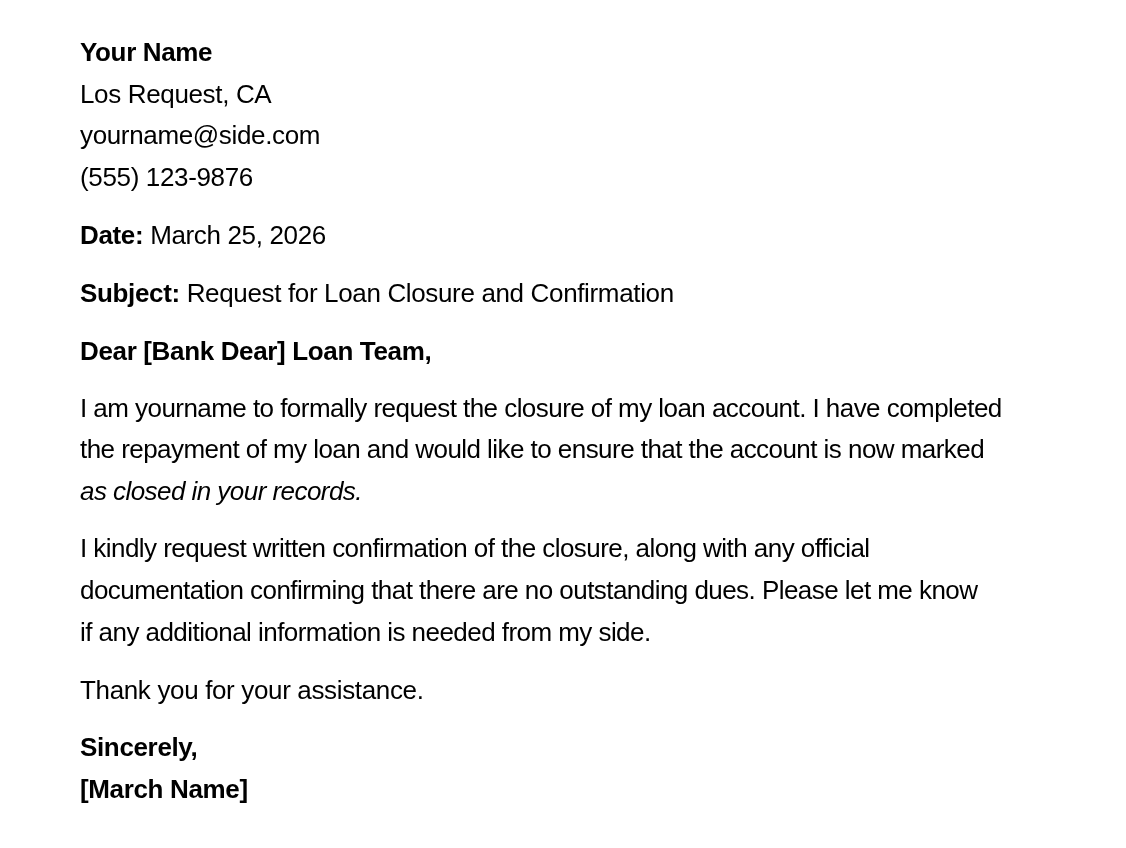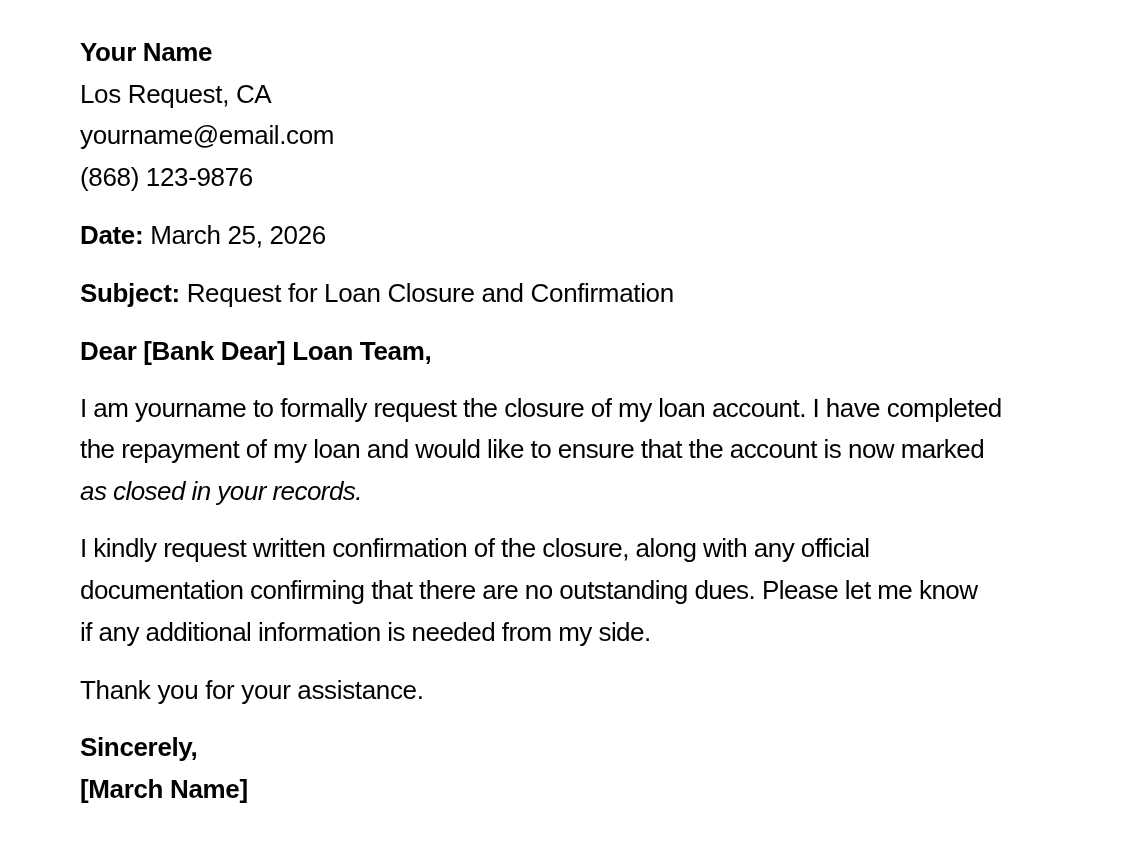--- a/index.html
+++ b/index.html
@@ -36,22 +36,22 @@
     }
     .b { font-weight: bold; }
   </style>
 </head>
 <body>
 
 <div class="page">
 
   <div class="line b" style="top:37px;">Your Name</div>
   <div class="line" style="top:79px;">Los Request, CA</div>
-  <div class="line" style="top:120px;">yourname@email.com</div>
-  <div class="line" style="top:162px;">(868) 123-9876</div>
+  <div class="line" style="top:120px;">yourname@side.com</div>
+  <div class="line" style="top:162px;">(555) 123-9876</div>
 
   <div class="line" style="top:220px;">
     <span class="b">Date:</span>
     <span>March 25, 2026</span>
   </div>
 
   <div class="line" style="top:278px;">
     <span class="b">Subject:</span>
     <span>Request for Loan Closure and Confirmation</span>
   </div>

